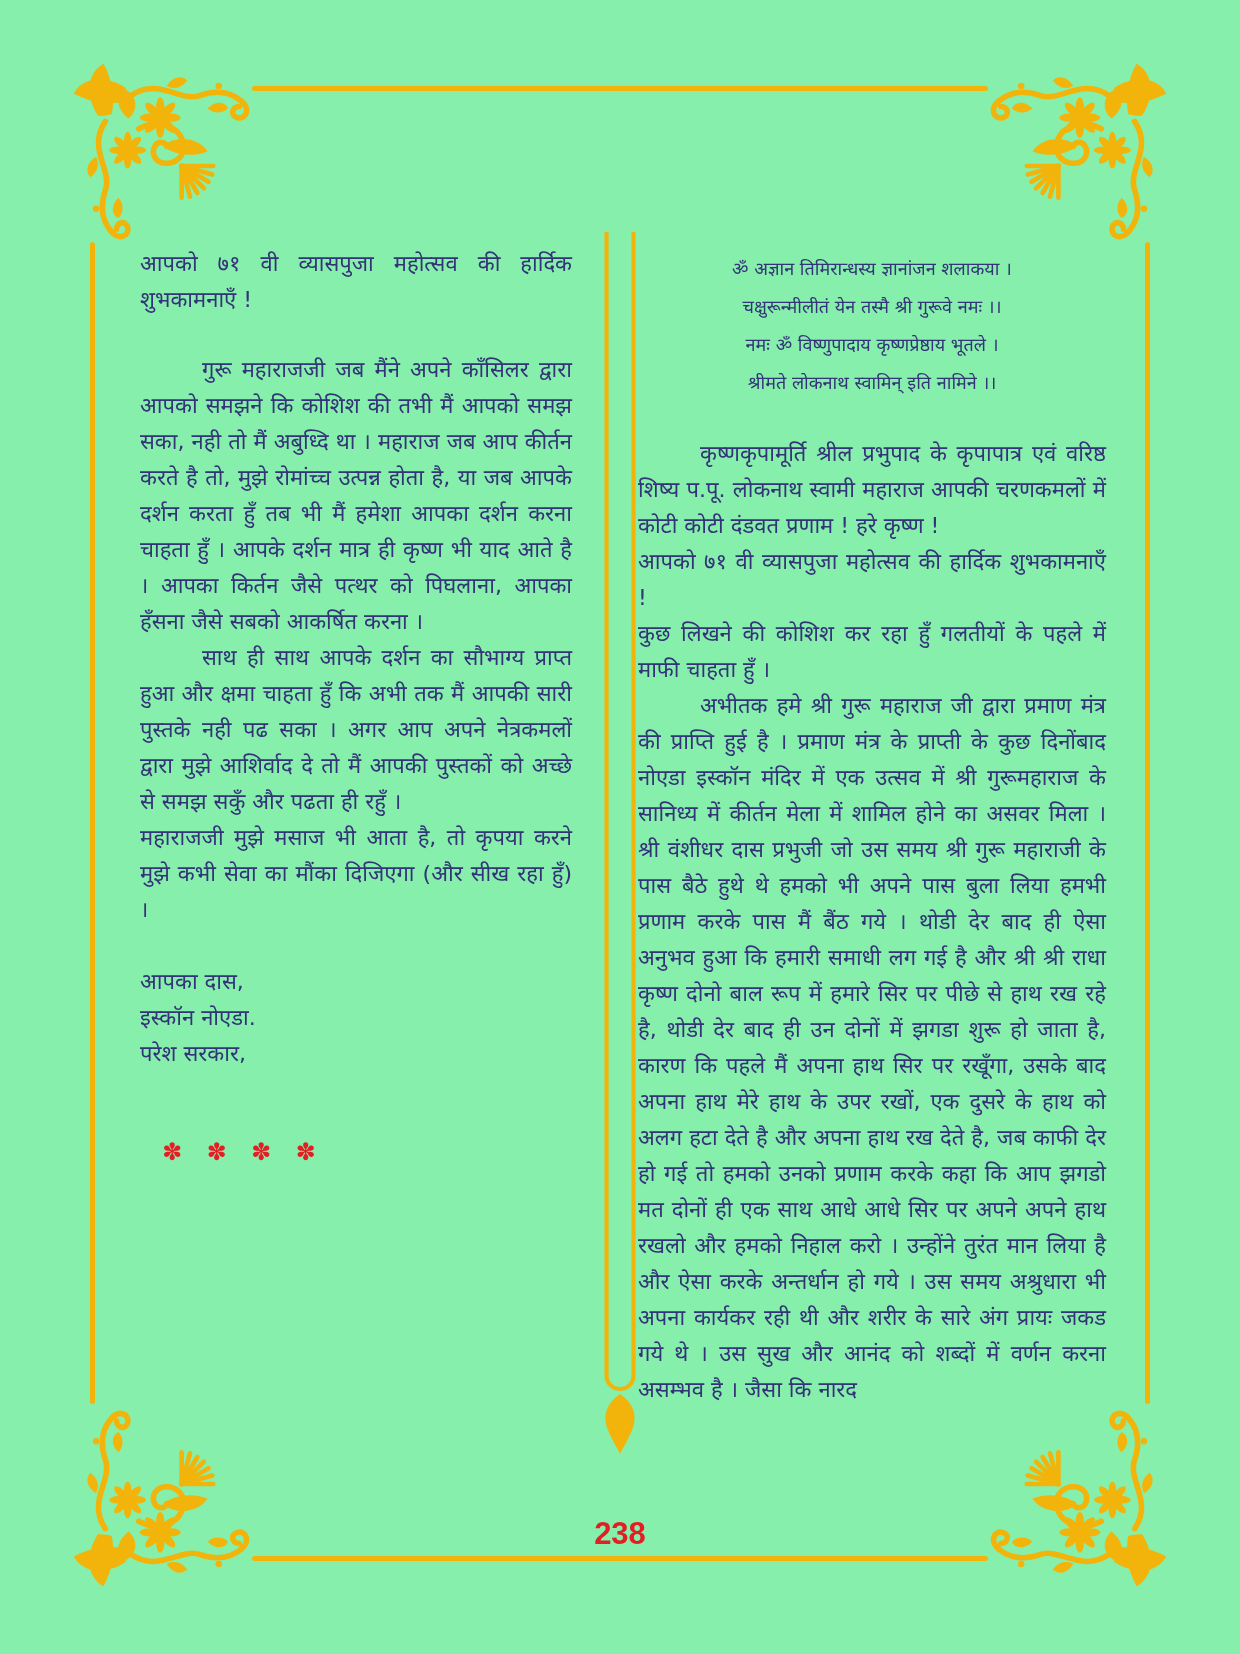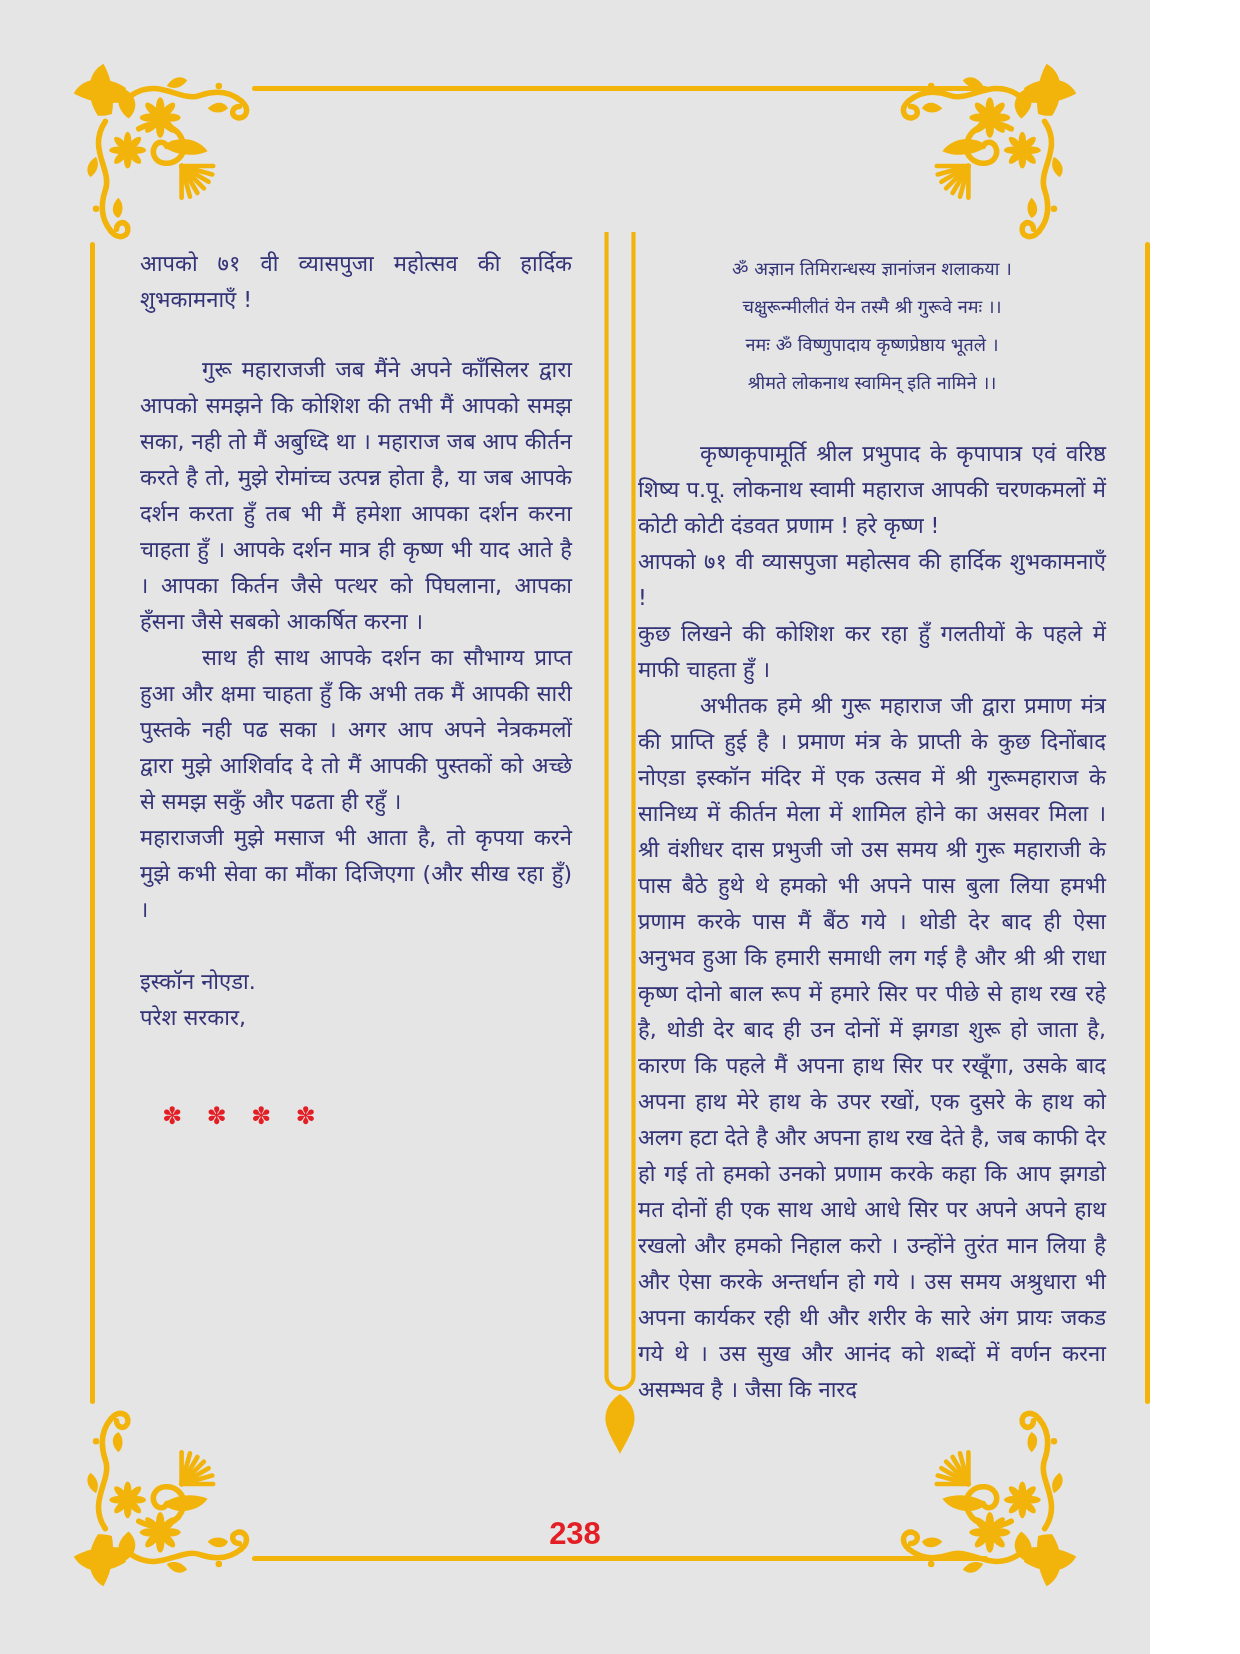--- a/index.html
+++ b/index.html
@@ -1,19 +1,19 @@
 <!DOCTYPE html>
 <html><head>
 <meta charset="utf-8">
 <style>
   html,body { margin:0; padding:0; background:#ffffff; }
   .page {
     position:relative;
-    width:1150px; height:1654px;
-    background:#e5e5e5;
+    width:1240px; height:1654px;
+    background:#86efac;
     overflow:hidden;
     font-family:"DejaVu Sans", sans-serif;
   }
 
   
   .frame { position:absolute; background:#F2B40B; border-radius:3px; }
   .frame.top    { left:252px;  top:86px;   width:736px; height:5px; }
   .frame.bottom { left:252px;  top:1556px; width:736px; height:5px; }
   .frame.left   { left:90px;   top:242px;  width:5px;  height:1162px; }
   .frame.right  { left:1145px; top:242px;  width:5px;  height:1162px; }
@@ -146,20 +146,21 @@
     <path d="M14,0 L14,1144 A13,13 0 0 0 40,1144 L40,0" fill="none" stroke="#F2B40B" stroke-width="4"></path>
     <path d="M27,1162 C40,1171 44,1184 39,1197 C35,1208 30,1215 27,1222 C24,1215 19,1208 15,1197 C10,1184 14,1171 27,1162 Z" fill="#F2B40B"></path>
   </svg>
 
   <div class="col col-left">
     <p class="para">आपको ७१ वी व्यासपुजा महोत्सव की हार्दिक शुभकामनाएँ !</p>
     <p class="para indent gap-top">गुरू महाराजजी जब मैंने अपने काँसिलर द्वारा आपको समझने कि कोशिश की तभी मैं आपको समझ सका, नही तो मैं अबुध्दि था । महाराज जब आप कीर्तन करते है तो, मुझे रोमांच्च उत्पन्न होता है, या जब आपके दर्शन करता हुँ तब भी मैं हमेशा आपका दर्शन करना चाहता हुँ । आपके दर्शन मात्र ही कृष्ण भी याद आते है । आपका किर्तन जैसे पत्थर को पिघलाना, आपका हँसना जैसे सबको आकर्षित करना ।</p>
     <p class="para indent">साथ ही साथ आपके दर्शन का सौभाग्य प्राप्त हुआ और क्षमा चाहता हुँ कि अभी तक मैं आपकी सारी पुस्तके नही पढ सका । अगर आप अपने नेत्रकमलों द्वारा मुझे आशिर्वाद दे तो मैं आपकी पुस्तकों को अच्छे से समझ सकुँ और पढता ही रहुँ ।</p>
     <p class="para">महाराजजी मुझे मसाज भी आता है, तो कृपया करने मुझे कभी सेवा का मौंका दिजिएगा (और सीख रहा हुँ) ।</p>
     <div class="signoff">
+      <p class="para">आपका दास,</p>
       <p class="para">इस्कॉन नोएडा.</p>
       <p class="para">परेश सरकार,</p>
     </div>
     <div class="separator">✽ ✽ ✽ ✽</div>
   </div>
 
   <div class="col col-right">
     <div class="shloka">
       <p class="sh-line">ॐ अज्ञान तिमिरान्धस्य ज्ञानांजन शलाकया ।</p>
       <p class="sh-line">चक्षुरून्मीलीतं येन तस्मै श्री गुरूवे नमः ।।</p>

